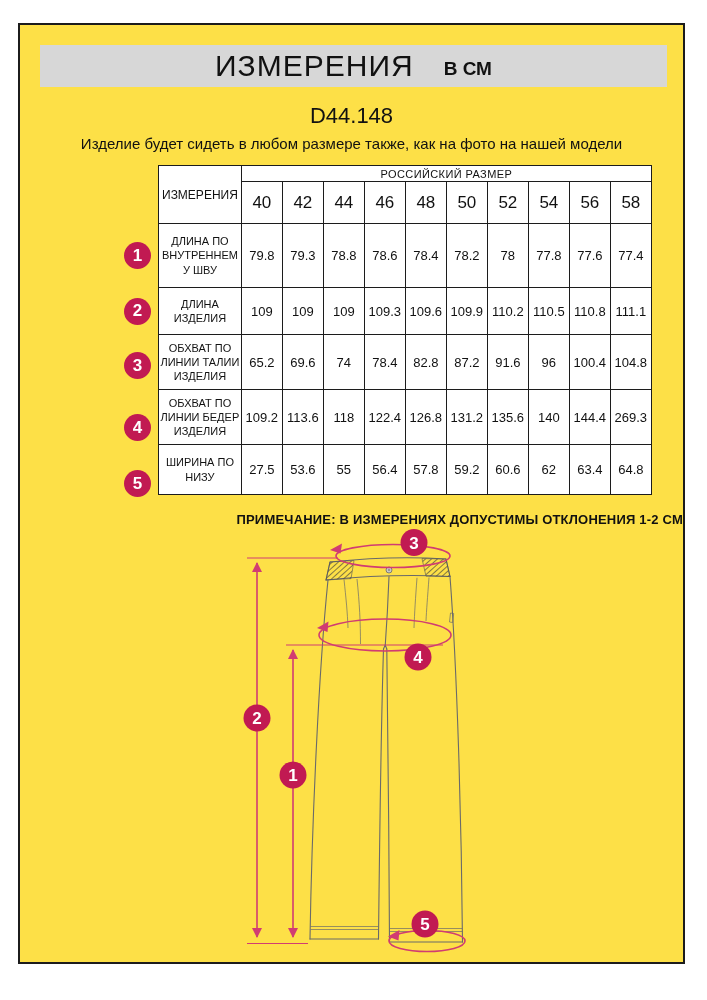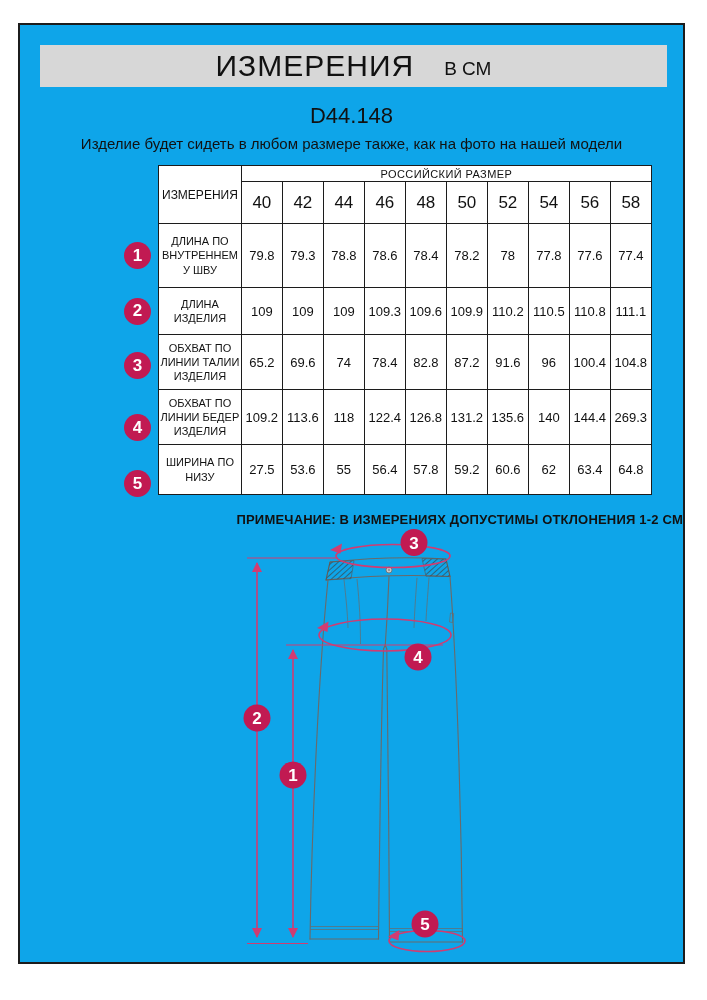--- a/index.html
+++ b/index.html
@@ -6,32 +6,32 @@
     --accent:#c11a52;
     --line:#d13c72;
     --header-bg:#d7d7d7;
     --drawing:#6a6a6a;
   }
   *{box-sizing:border-box;margin:0;padding:0;}
   html,body{width:707px;height:1000px;background:#ffffff;
     font-family:"Liberation Sans", sans-serif; color:#111;}
   .page-frame{
     position:absolute; left:18px; top:23px; width:667px; height:941px;
-    border:2px solid #1c1c1c; background:#0ea5e9;
+    border:2px solid #1c1c1c; background:#fde047;
   }
   
   .title-bar{
     position:absolute; left:20px; top:20px; width:627px; height:42px;
     background:var(--header-bg);
     display:flex; align-items:center; justify-content:center; gap:14px;
     white-space:nowrap;
   }
   .title-regular{font-size:30px; font-weight:400; letter-spacing:1px;}
   .title-bold{font-size:30px; font-weight:700; letter-spacing:1px;}
-  .title-unit{font-size:19px; font-weight:400; margin-left:16px; padding-top:6px;}
+  .title-unit{font-size:19px; font-weight:700; margin-left:16px; padding-top:6px;}
   .article{
     position:absolute; left:0; top:78px; width:100%;
     text-align:center; font-size:22px; font-weight:400;
   }
   .subtitle{
     position:absolute; left:0; top:110px; width:100%;
     text-align:center; font-size:15px;
   }
   
   .measure-area{position:absolute; left:100px; top:140px; width:540px; height:340px;}

